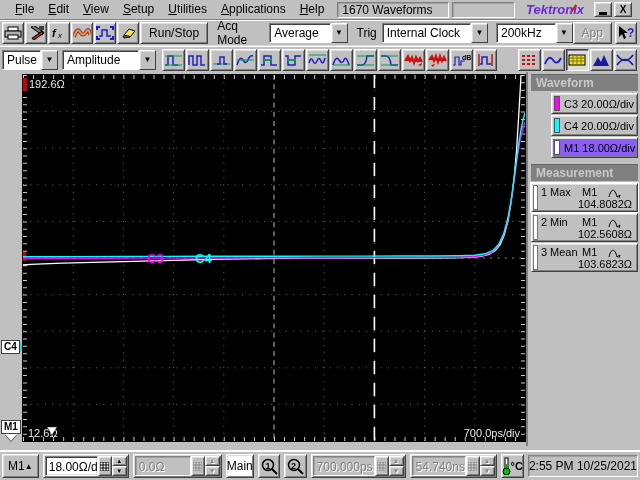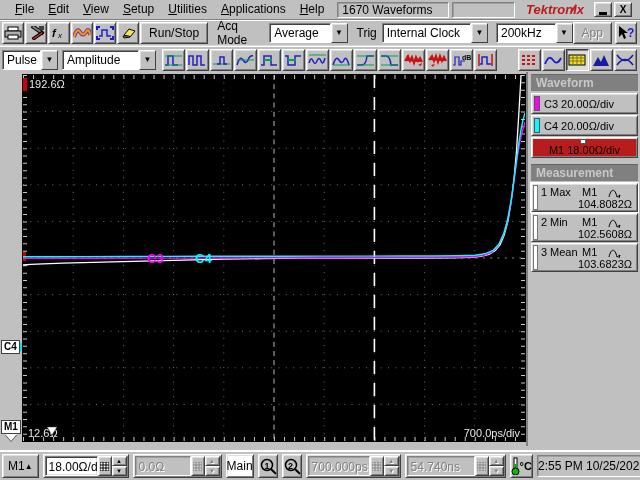--- a/index.html
+++ b/index.html
@@ -17,21 +17,21 @@
   .disabled-text { color:#808080; text-shadow:1px 1px 0 #ffffff; }
 
   
   #menubar { height:20px; display:flex; align-items:center; padding:0 8px;
              border-bottom:1px solid #808080; box-shadow:0 1px 0 #ffffff; }
   .menu-item { display:inline-block; padding:2px 7px 3px 7px; font-size:12px; }
   .menu-item::first-letter { text-decoration:underline; }
   #wave-count-box { width:112px; height:16px; margin-left:6px; padding:1px 4px; font-size:12px;
                     display:flex; align-items:center;text-align:center; }
   #title-spacer { flex:1; height:16px; margin:0 3px; }
-  #logo { font-weight:bold; font-style:italic; color:#b91c1c; font-size:13px; letter-spacing:0;
+  #logo { font-weight:bold; font-style:italic; color:#6d28d9; font-size:13px; letter-spacing:0;
           padding:0 8px; position:relative; }
   #logo::after { content:""; position:absolute; left:54px; bottom:2px; width:10px; height:8px;
           border-left:2px solid #cc2222; transform:rotate(35deg); }
   .win-btn { width:18px; height:15px; margin-left:2px; display:flex; align-items:center; justify-content:center;
              font-weight:bold; font-size:10px; }
   #min-glyph { display:block; width:8px; height:3px; background:#000; margin-top:8px; }
 
   
   .toolbar { display:flex; align-items:center; padding:2px 2px; height:26px; }
   #toolbar1 { border-bottom:1px solid #dadada; }
@@ -63,24 +63,24 @@
   #m1-badge .ptr { position:absolute; left:4px; top:14px; width:0; height:0;
                    border-top:7px solid #ffffff; border-left:6px solid transparent; border-right:6px solid transparent;
                    filter:drop-shadow(0 1px 0 #404040); }
   #scope { width:504px; height:368px; background:#000; margin-top:2px; position:relative; }
   #scope svg { position:absolute; left:1px; top:1px; }
 
   
   #rightpanel { flex:1; border-left:2px solid #808080; padding:2px 2px 0 3px; }
   .panel-header { height:17px; background:#808080; color:#c8c8c8; font-weight:bold; font-size:12px;
                   padding:1px 0 0 5px; border-top:1px solid #666; margin-bottom:2px; }
-  .wf-btn { height:21px; display:flex; align-items:center; margin-bottom:1px; padding:1px; }
+  .wf-btn { height:21px; display:flex; align-items:center; margin-bottom:1px; padding:1px;margin-left:20px; }
   .wf-btn .chip { width:6px; height:15px; margin:0 4px 0 1px; border:1px solid #555; }
   .wf-btn .lbl { font-size:11px; }
-  .wf-selected { background:#b91c1c;flex-direction:column; }
+  .wf-selected { background:#8b5cf6; }
   .chip-c3 { background:#ff00ff; } .chip-c4 { background:#00ffff; } .chip-m1 { background:#ffffff; }
   #meas-header { margin-top:6px; }
   .meas-btn { height:29px; margin-bottom:1px; display:flex; padding:1px; }
   .meas-stripe { width:5px; background:#ffffff; border:1px solid #777; margin-right:2px; }
   .meas-body { flex:1; font-size:11px; padding:1px 2px 0 1px; }
   .meas-row1 { display:flex; align-items:center; gap:0; }
   .meas-idx { width:9px; } .meas-name { width:32px; } .meas-src { width:26px; }
   .meas-val { text-align:right; padding-right:2px; }
   .meas-focus { outline:1px solid #ffffff; }
 
@@ -482,21 +482,21 @@
           <path d="M0,3 h9 M0,6 h9 M3,0 v9 M6,0 v9" stroke="#808080"></path>
         </svg>
     </span>
     <span class="spin-arrows">
       <span class="raised disabled-text">▲</span>
       <span class="raised disabled-text">▼</span>
     </span>
   </span>
 
   <span class="spin-group raised">
-    <span class="spin-field sunken-gray disabled-text" style="width:68px">54.740ns</span>
+    <span class="spin-field sunken-gray disabled-text" style="width:54px">54.740ns</span>
     <span class="kb-btn raised">
       <svg width="9" height="9">
           <rect x="0" y="0" width="9" height="9" fill="#d8d8d8" stroke="#808080"></rect>
           <path d="M0,3 h9 M0,6 h9 M3,0 v9 M6,0 v9" stroke="#808080"></path>
         </svg>
     </span>
     <span class="spin-arrows">
       <span class="raised disabled-text">▲</span>
       <span class="raised disabled-text">▼</span>
     </span>

